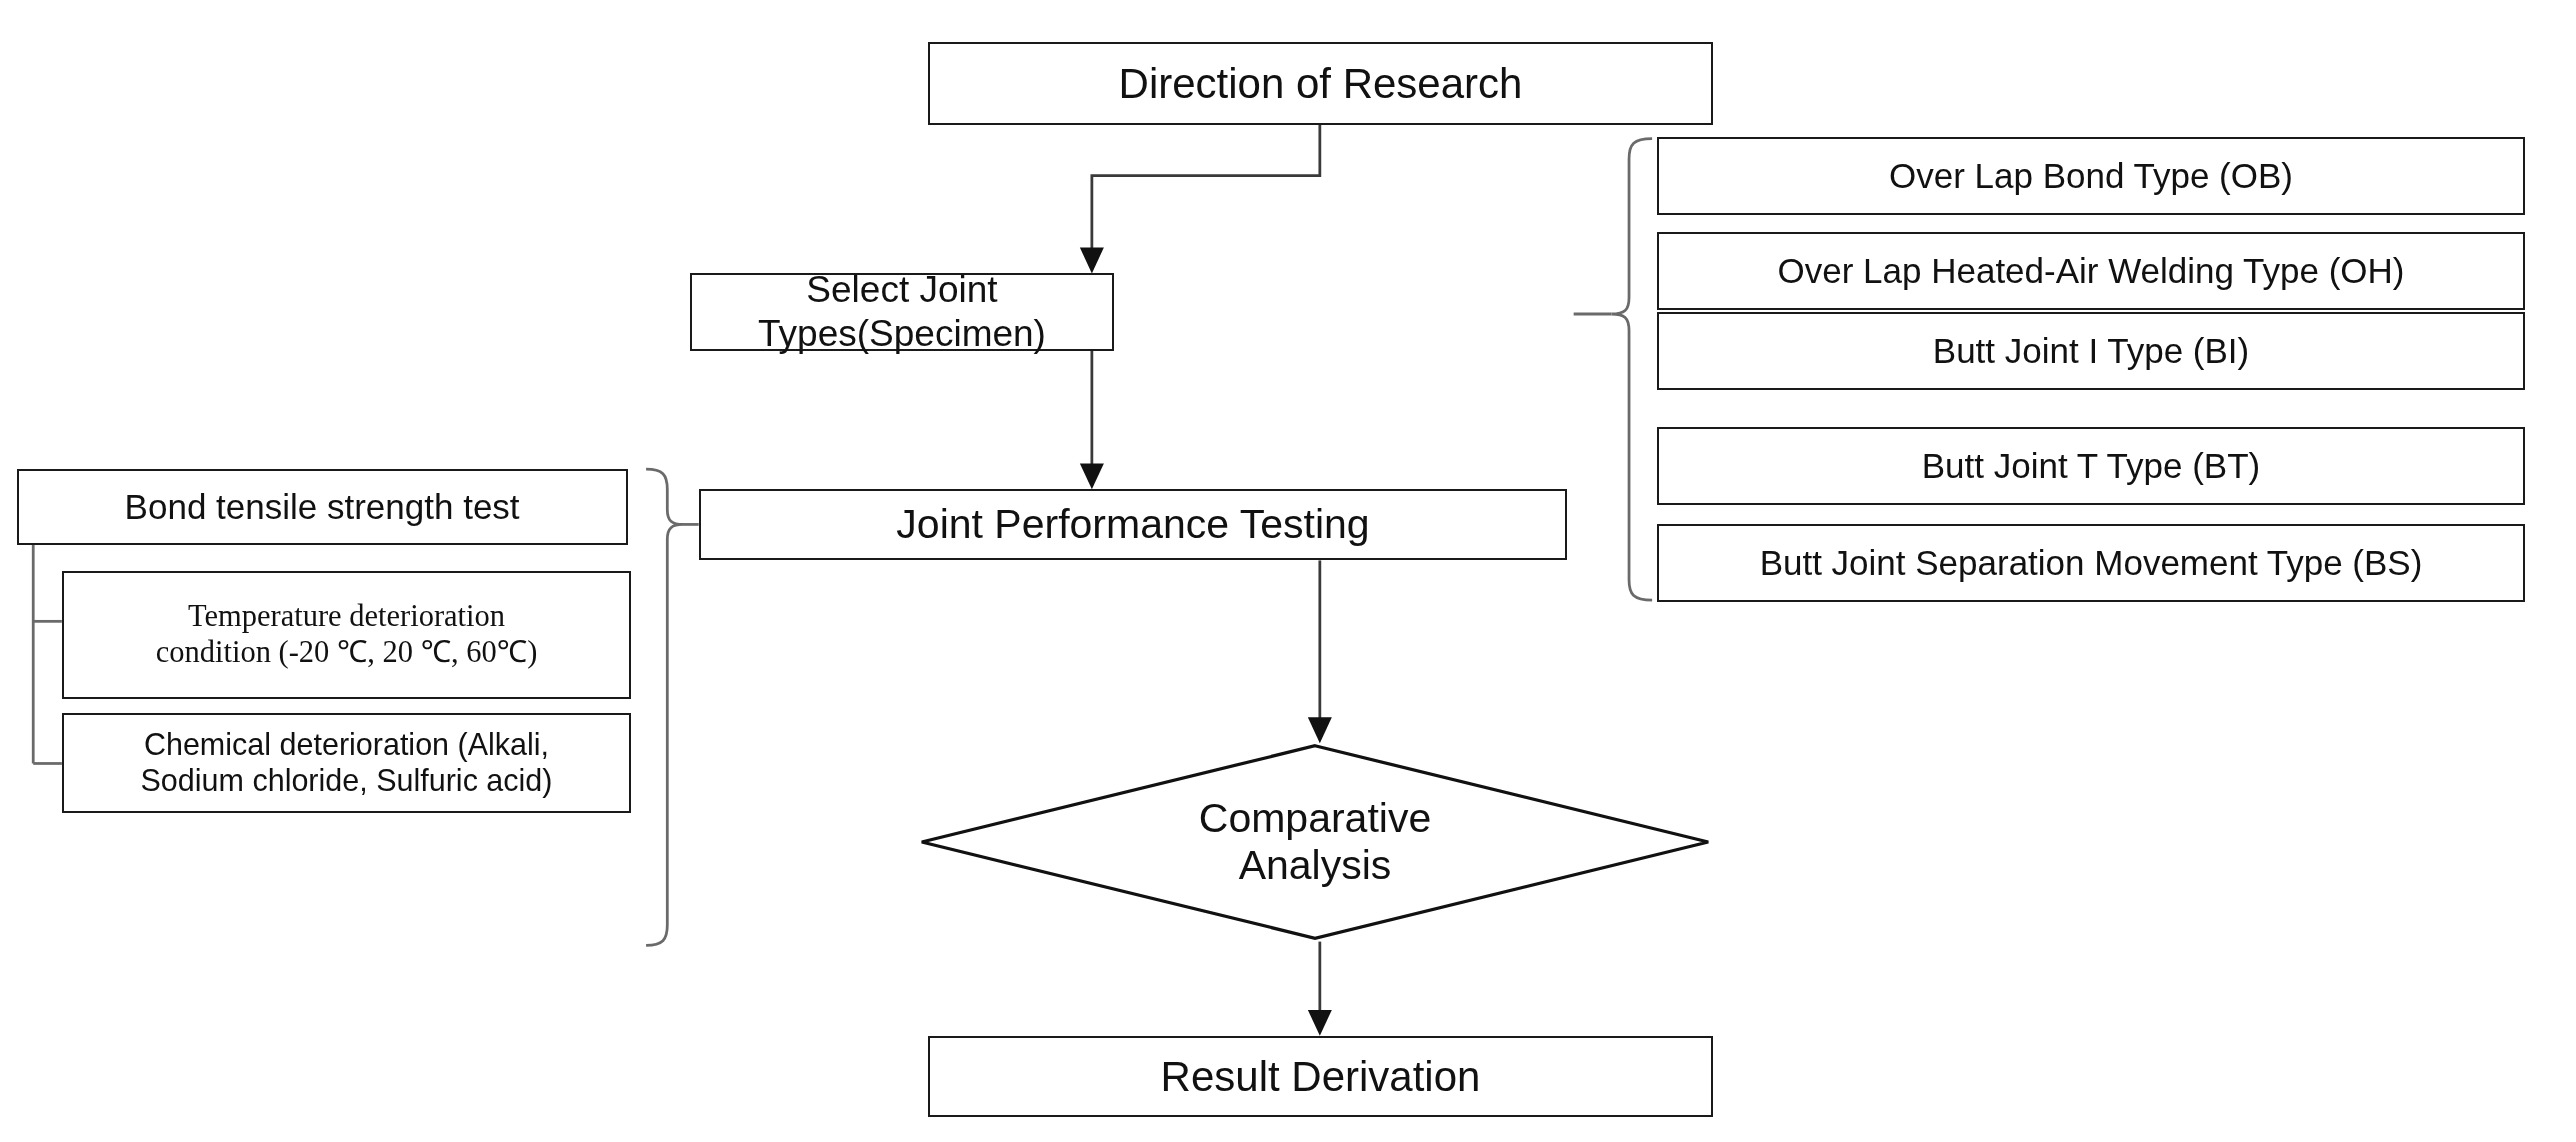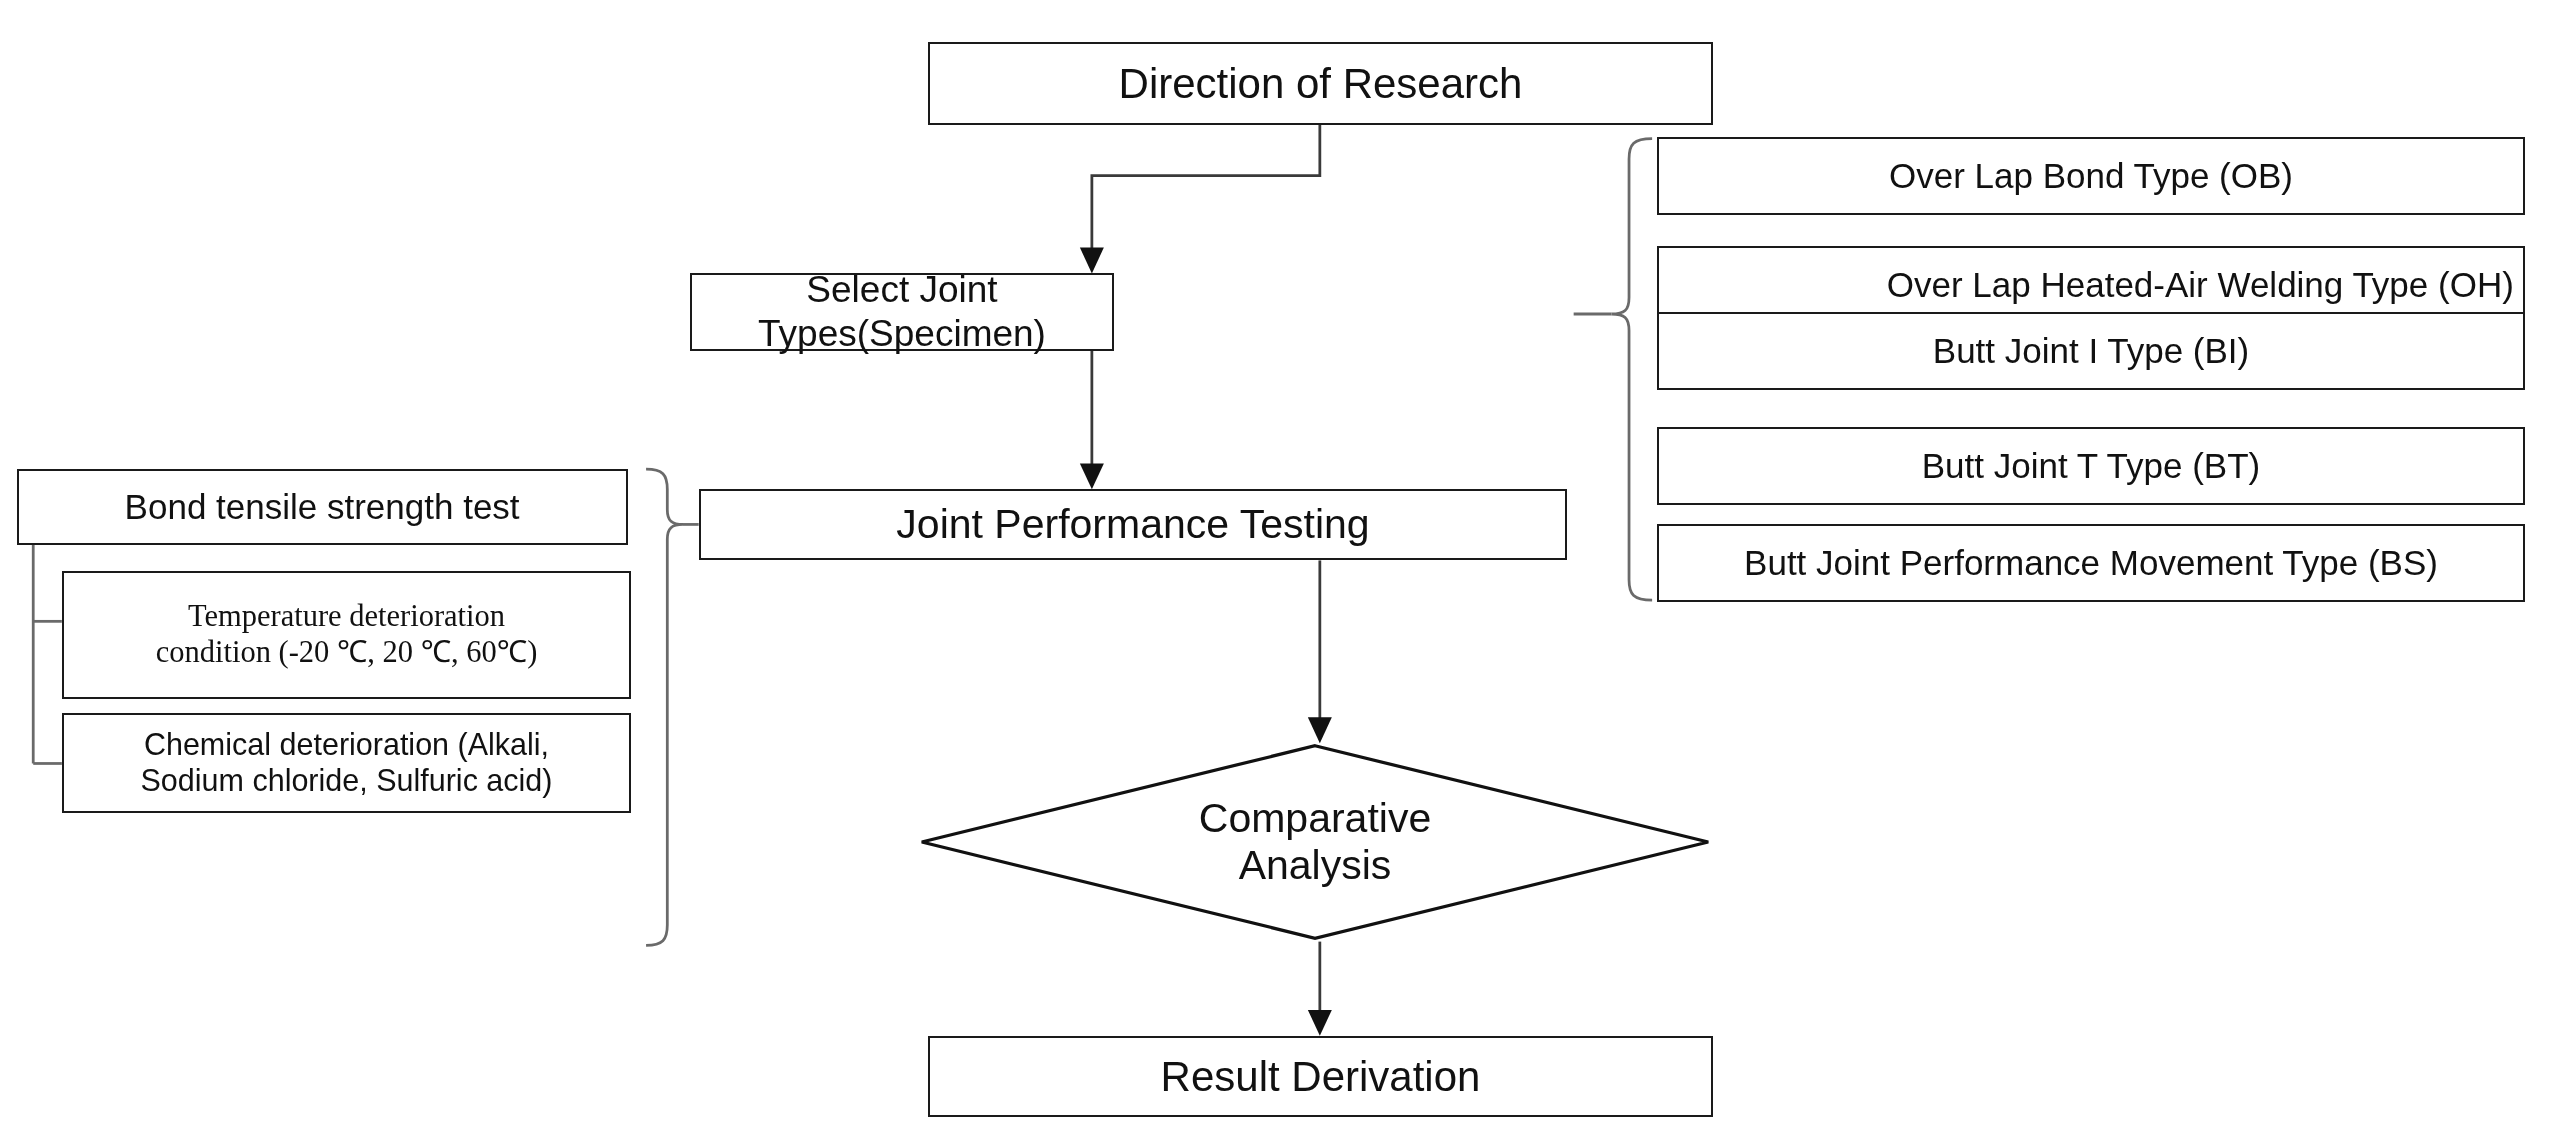--- a/index.html
+++ b/index.html
@@ -45,21 +45,21 @@
 
   
   .right-node {
     left: 1657px;
     width: 868px;
     height: 78px;
     font-size: 35px;
     font-family: "Liberation Sans", sans-serif;
   }
   #right-node-0 { top: 137px; }
-  #right-node-1 { top: 246px; justify-content: flex-end; }
+  #right-node-1 { top: 232px; }
   #right-node-2 { top: 312px; }
   #right-node-3 { top: 427px; }
   #right-node-4 { top: 524px; }
 
   
   #left-node-bond   { left:16.6px; top:469px; width:611px; height:76px;  font-size:35px; }
   #left-node-temp   { left:62px; top:571px; width:569px; height:128px; font-size:30.5px;font-family:Liberation Serif, serif; }
   #left-node-chem   { left:62px; top:713px; width:569px; height:100px; font-size:30.5px; }
   #left-node-struct { left:35px; top:850px; width:597px; height:76px;  font-size:35px; }
 
@@ -187,21 +187,21 @@
   <div class="node right-node" id="right-node-1">
     <span>Over Lap Heated-Air Welding Type (OH)</span>
   </div>
   <div class="node right-node" id="right-node-2">
     <span>Butt Joint I Type (BI)</span>
   </div>
   <div class="node right-node" id="right-node-3">
     <span>Butt Joint T Type (BT)</span>
   </div>
   <div class="node right-node" id="right-node-4">
-    <span>Butt Joint Performance Movement Type (BS)</span>
+    <span>Butt Joint Separation Movement Type (BS)</span>
   </div>
 
   <div class="node" id="left-node-bond">
     <span>Bond tensile strength test</span>
   </div>
 
   <div class="node" id="left-node-temp">
     <div>
       <span>Temperature deterioration</span>
       <span>condition (-20 ℃, 20 ℃, 60℃)</span>

